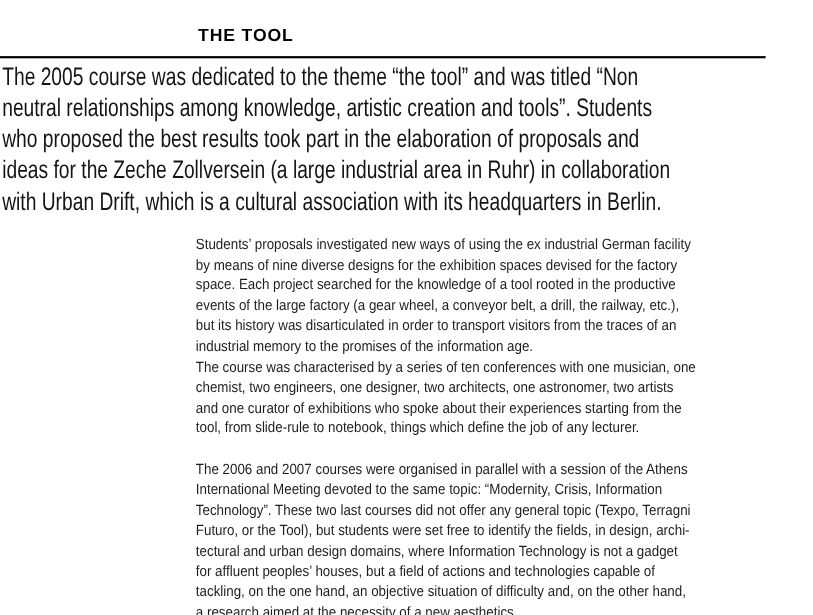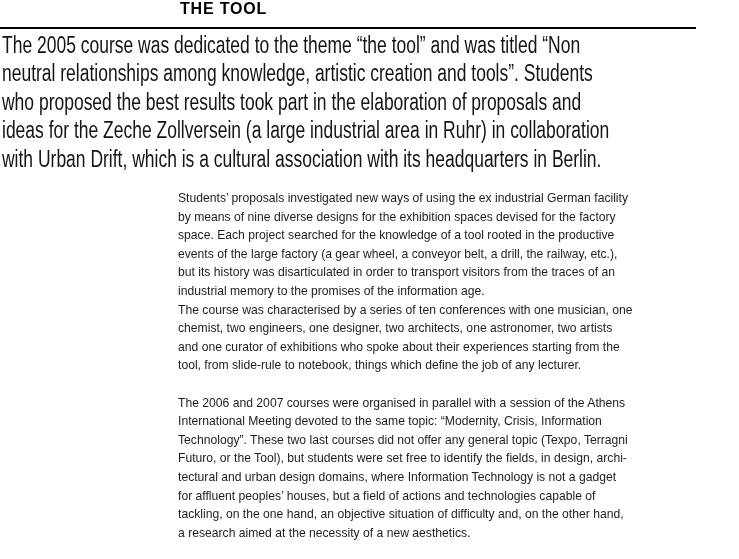--- a/index.html
+++ b/index.html
@@ -13,21 +13,21 @@
     color: #000000;
   }
   .page {
     position: relative;
     width: 739px;
     height: 559px;
     background: #ffffff;
   }
   .section-heading {
     margin: 0;
-    padding: 1px 0 0 180px;
+    padding: 25px 0 0 180px;
     font-size: 16px;
     line-height: 16px;
     font-weight: bold;
     letter-spacing: 0.8px;
     color: #000000;
     white-space: pre;
   }
   .heading-rule {
     margin: 10px 0 0 0;
     border: none;

